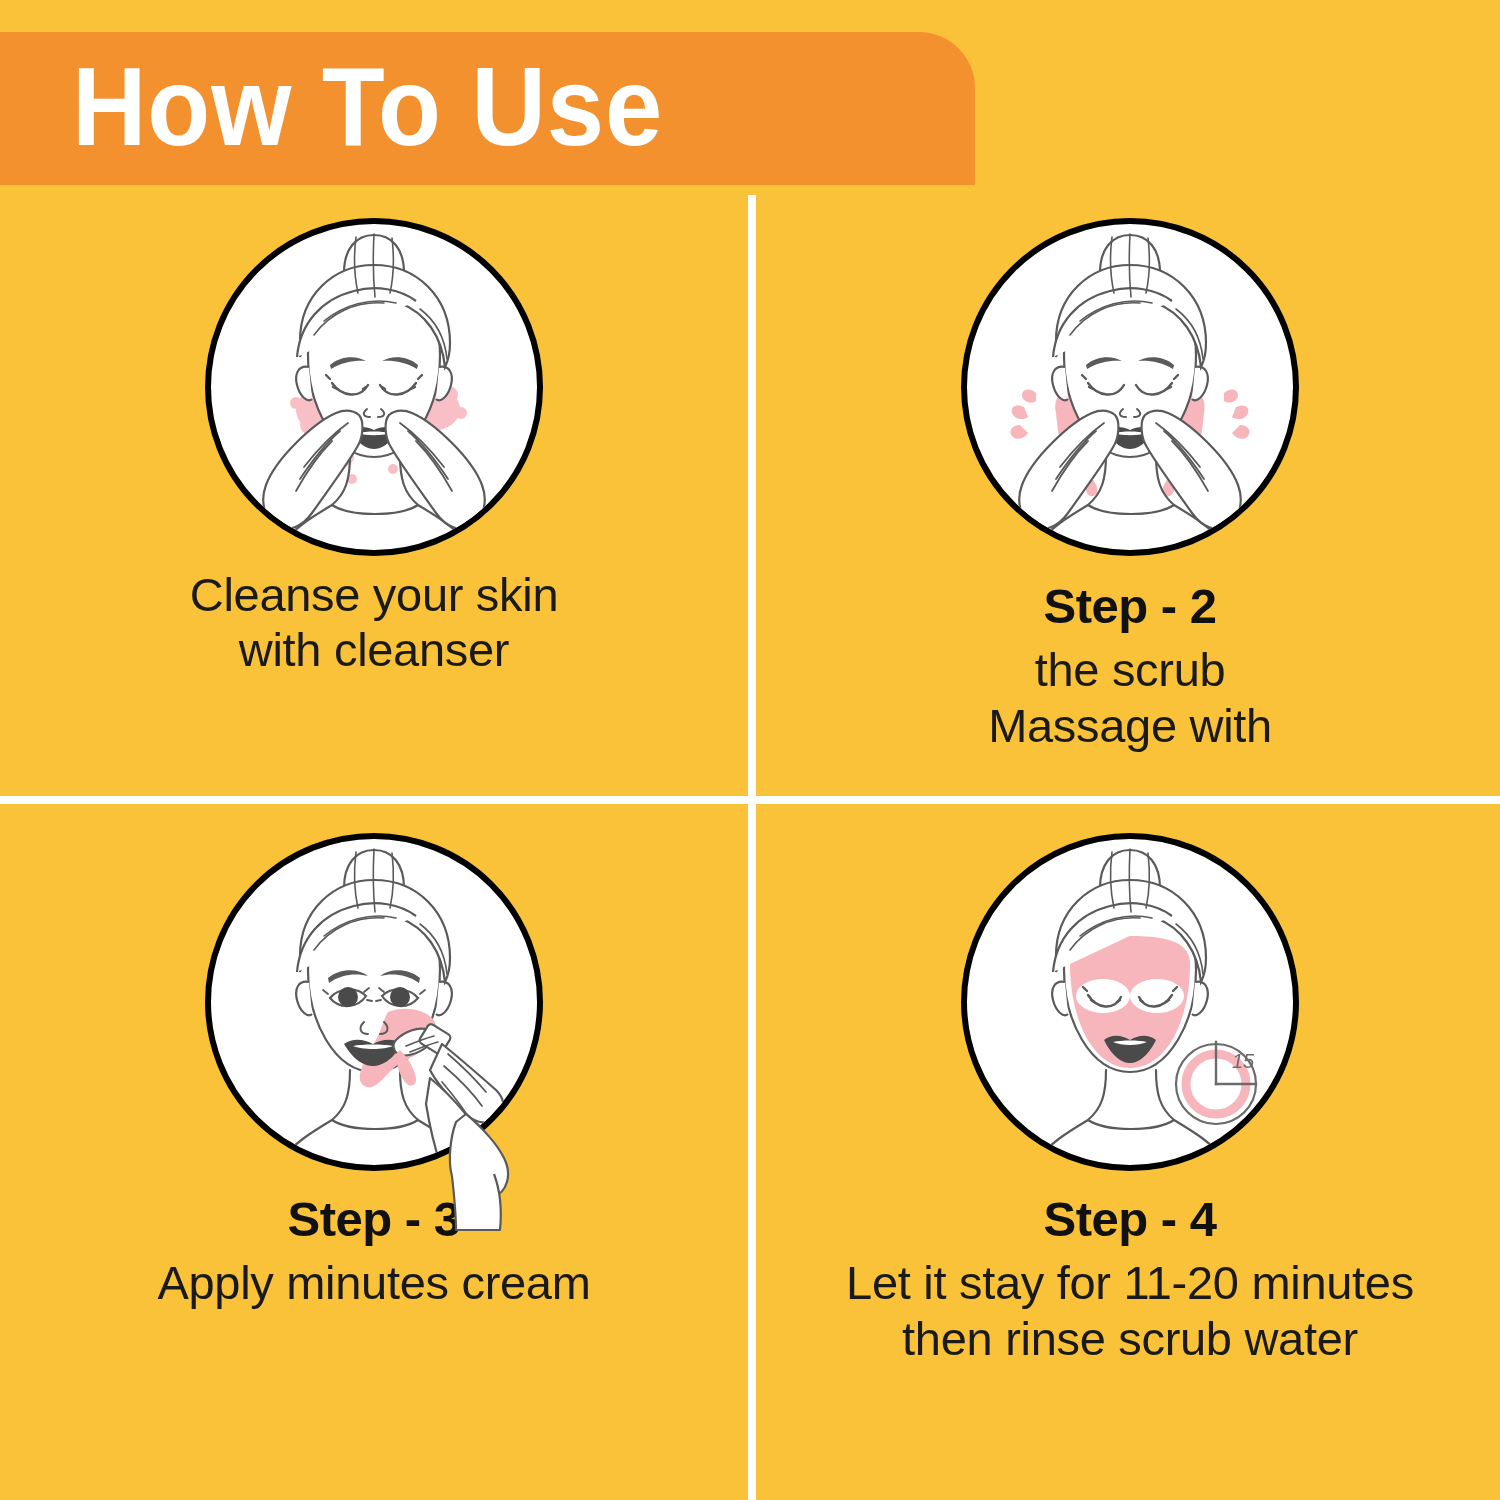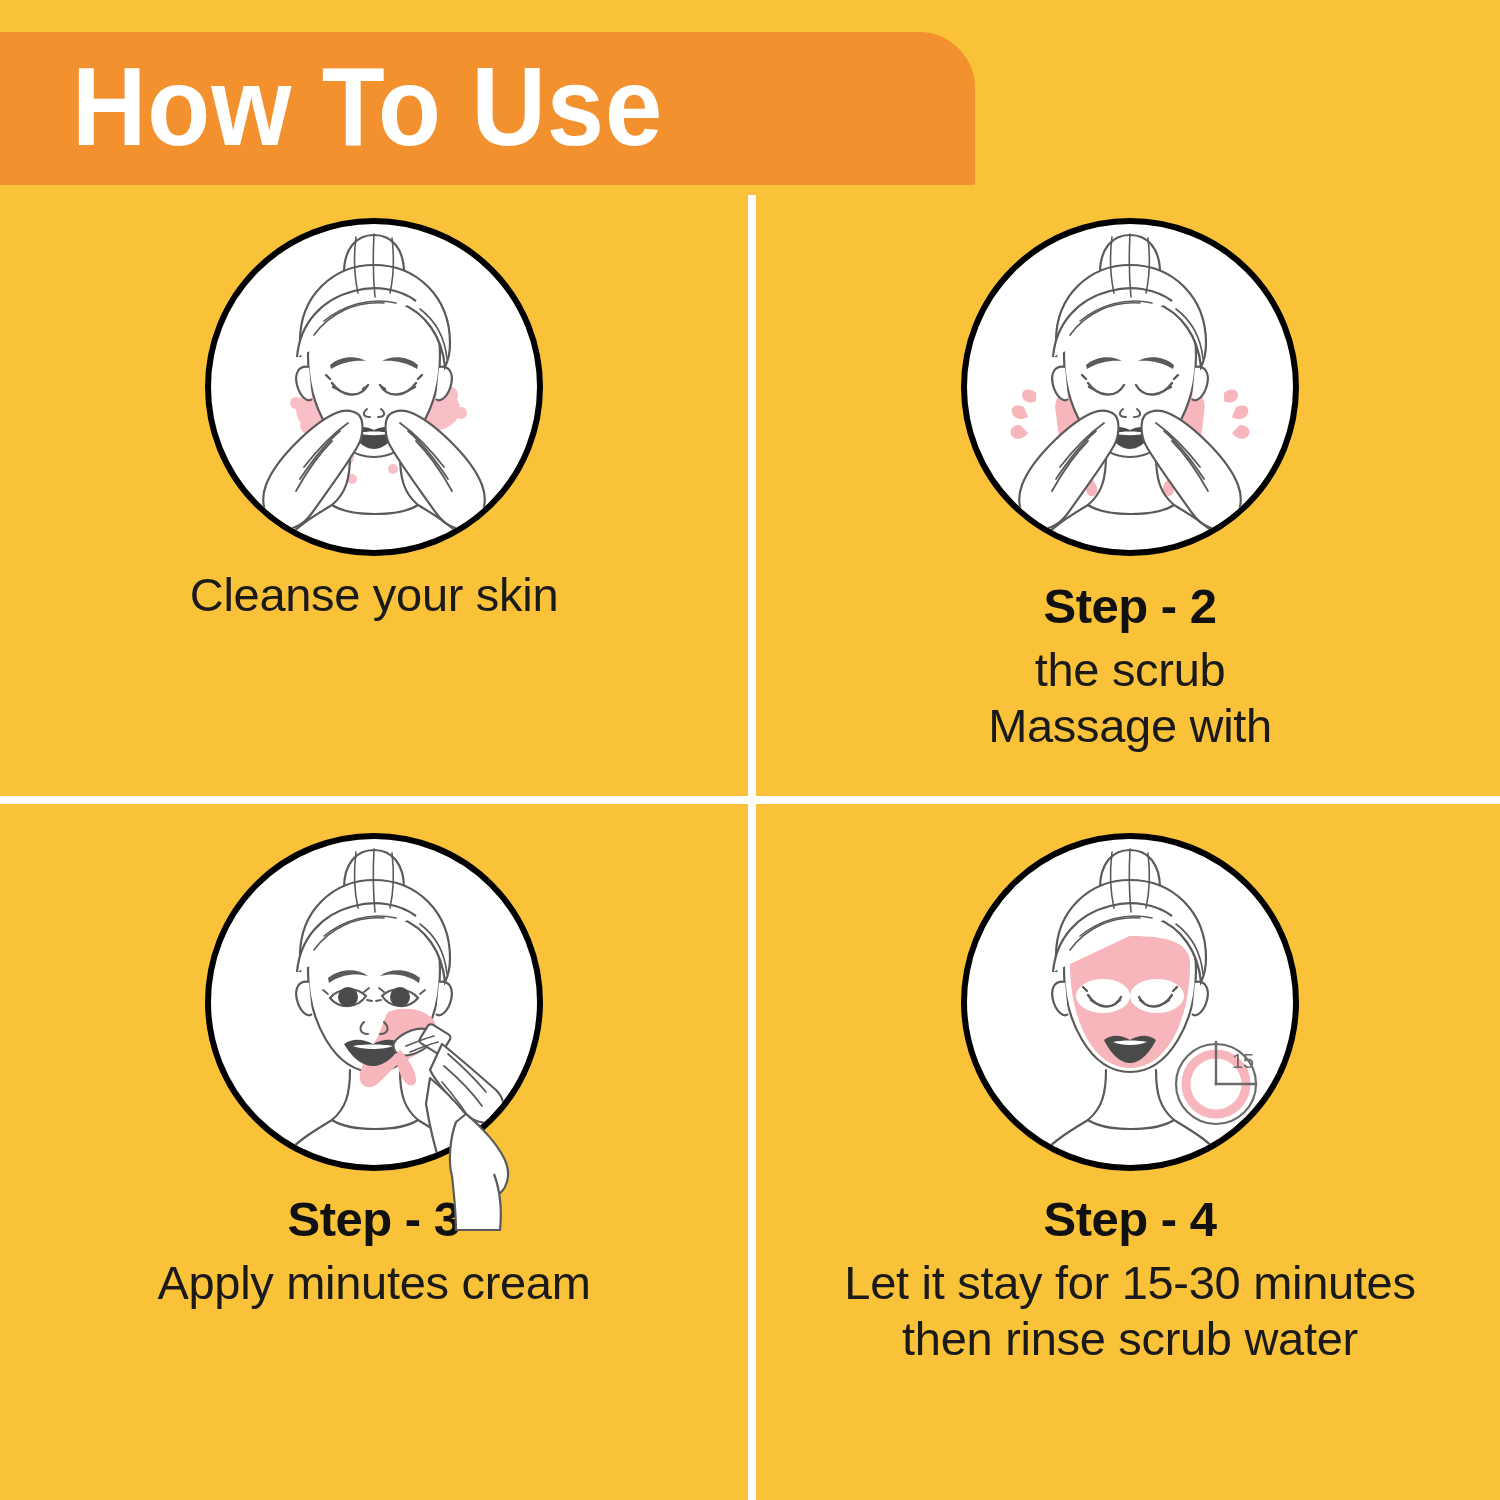--- a/index.html
+++ b/index.html
@@ -83,21 +83,21 @@
   .cell-3 { left: 0;    top: 619px; height: 696px; }
   .cell-4 { left: 756px; top: 619px; height: 696px; }
 
   .illus-wrap {
     position: relative;
     width: 340px;
     height: 340px;
     margin: 0 auto;
   }
   .cell-1 .illus-wrap, .cell-2 .illus-wrap { margin-top: 32px; }
-  .cell-3 .illus-wrap, .cell-4 .illus-wrap { margin-top: 28px; }
+  .cell-3 .illus-wrap, .cell-4 .illus-wrap { margin-top: 28px; font-style: italic; }
 
   .illus-wrap svg { display: block; overflow: visible; }
 
   .step-title {
     font-size: 49px;
     font-weight: bold;
     color: #111111;
     margin-top: 24px;
     line-height: 1.05;
     letter-spacing: -0.5px;
@@ -220,20 +220,21 @@
               <path d="M128 224 C114 238 102 256 92 274"></path>
               <path d="M196 206 C210 216 226 232 240 250"></path>
               <path d="M204 214 C218 226 232 244 244 262"></path>
               <path d="M212 224 C226 238 238 256 248 274"></path>
             </g>
           </g>
         </svg>
       </div>
       <div class="step-desc">
         <div>Cleanse your skin</div>
+        <div>with cleanser</div>
       </div>
     </div>
 
     <div class="cell cell-2">
       <div class="illus-wrap">
         <svg width="340" height="340" viewBox="0 0 340 340">
           <circle cx="170" cy="170" r="166" fill="#ffffff" stroke="#000000" stroke-width="6"></circle>
           <g clip-path="url(#c2)">
             <clipPath id="c2">
                 <circle cx="170" cy="170" r="163"></circle>
@@ -471,19 +472,19 @@
                 <path d="M256 252 L256 210"></path>
                 <path d="M256 252 L296 252"></path>
               </g>
               <text x="272" y="236" font-family="Liberation Sans, sans-serif" font-size="20" fill="#6B6B6B">15</text>
             </g>
           </g>
         </svg>
       </div>
       <div class="step-title">Step - 4</div>
       <div class="step-desc">
-        <div>Let it stay for 15-30 minutes</div>
+        <div>Let it stay for 11-20 minutes</div>
         <div>then rinse scrub water</div>
       </div>
     </div>
 
   </div>
 </div>
 
 </body></html>

